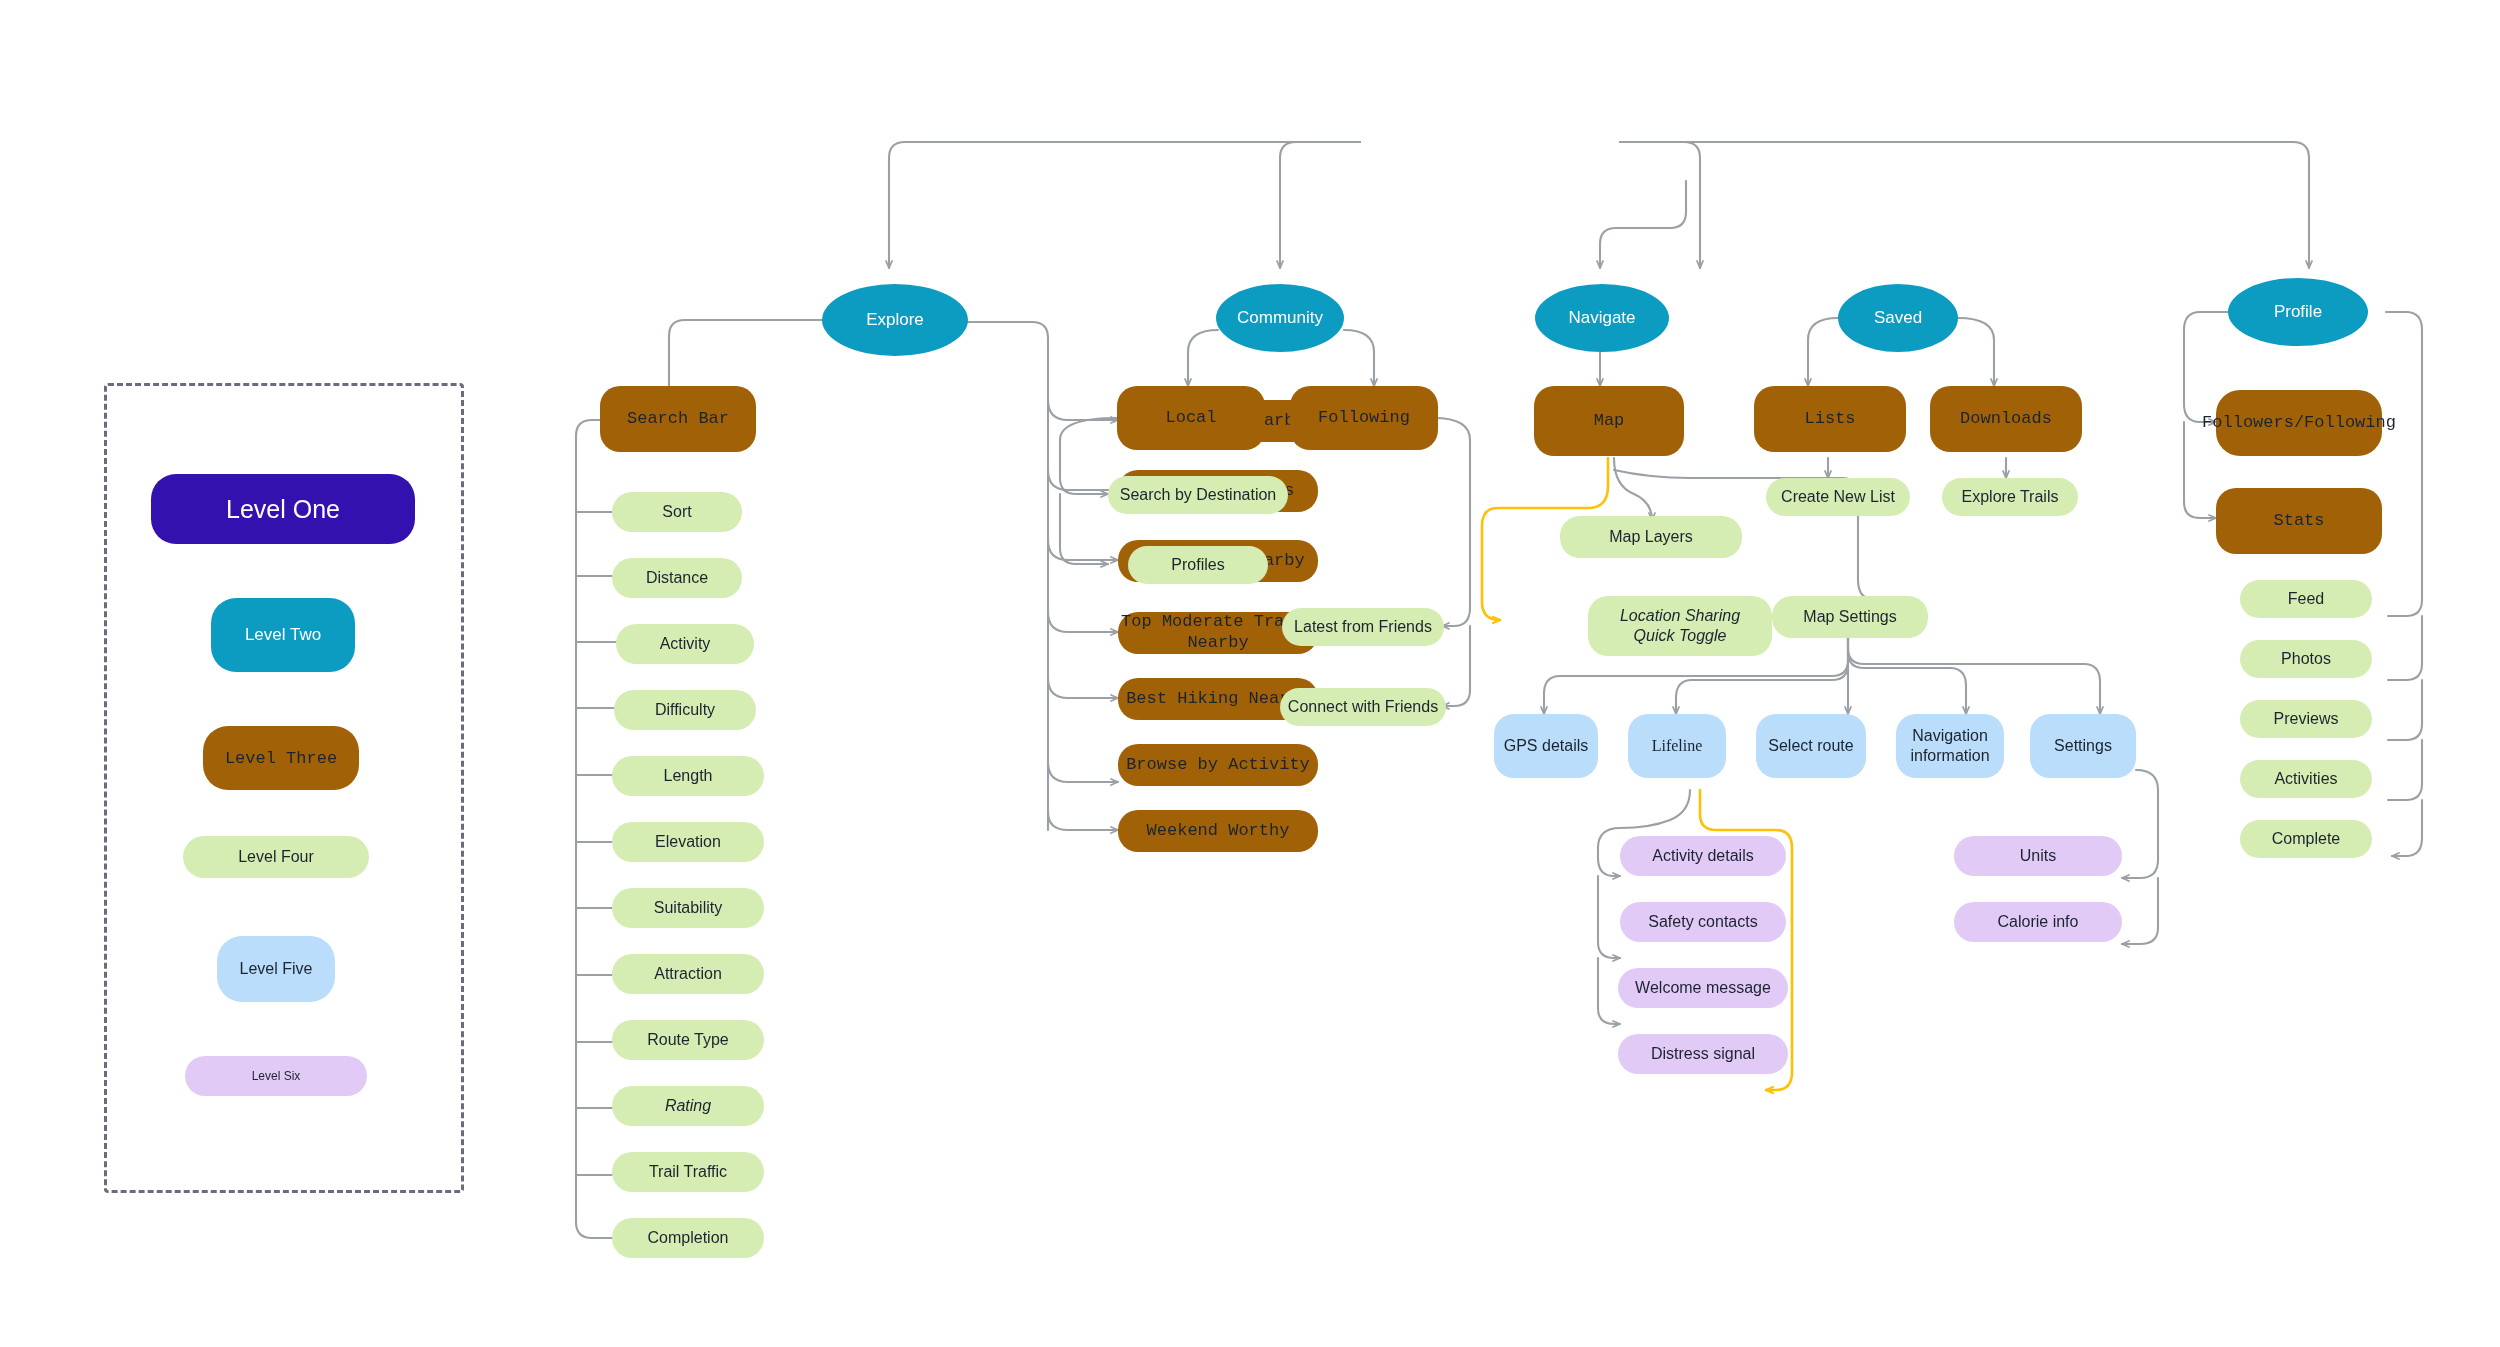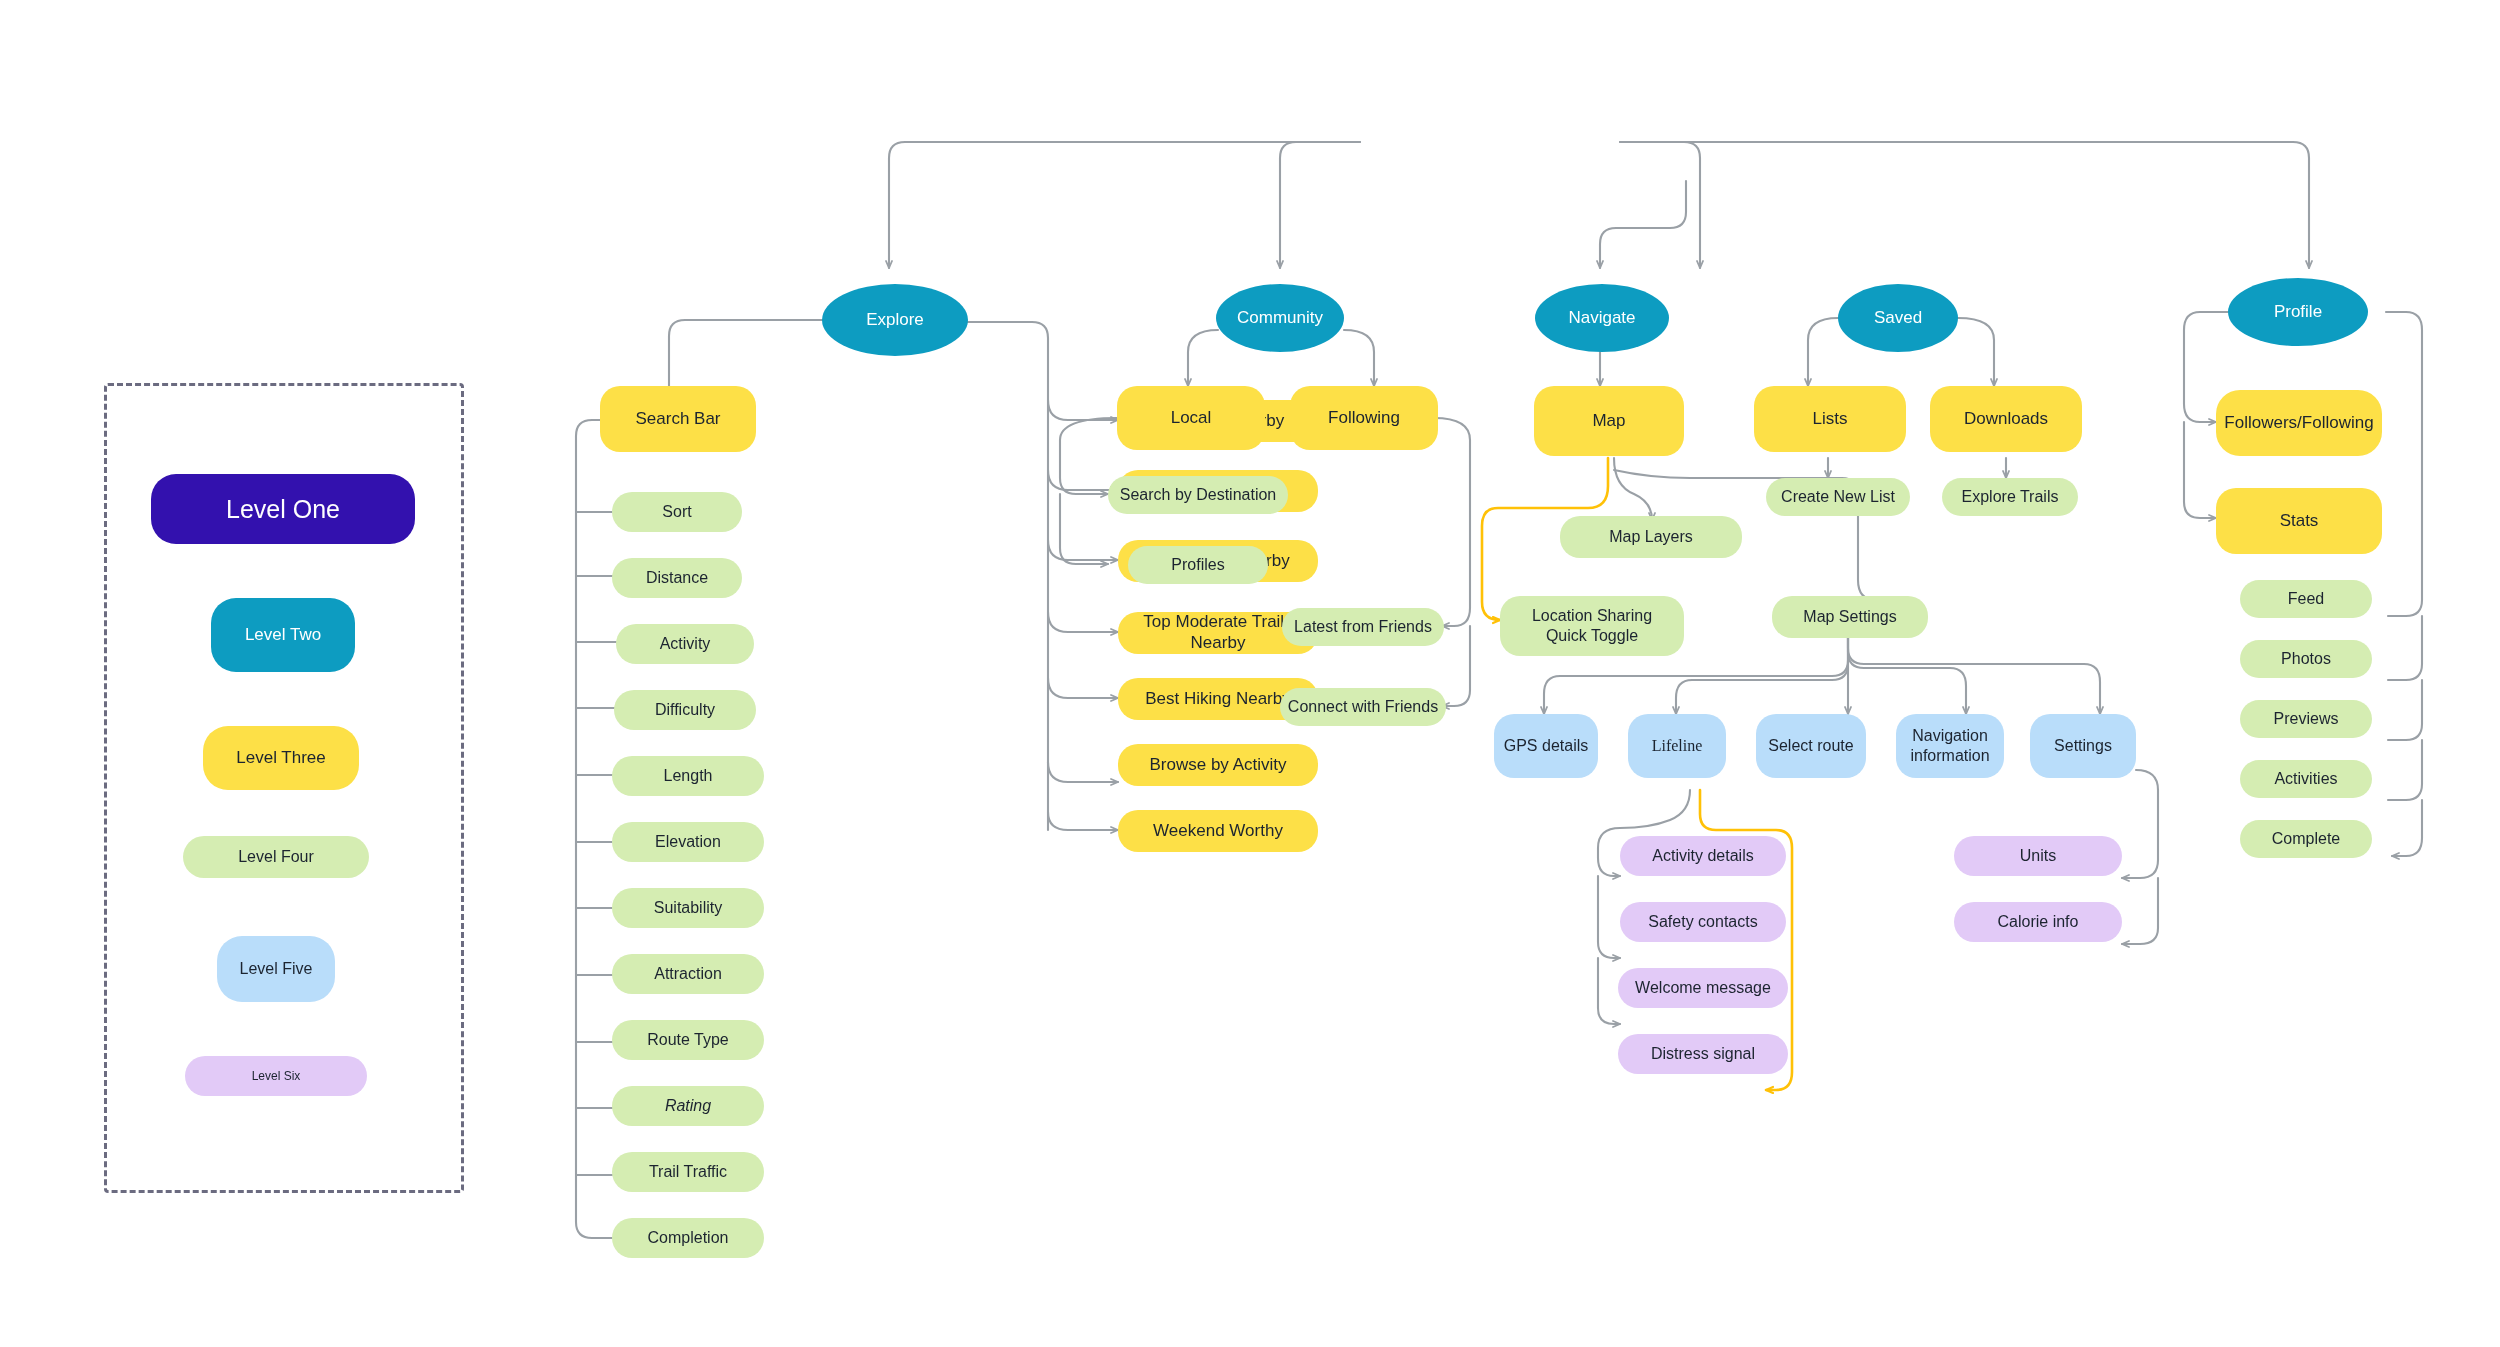--- a/index.html
+++ b/index.html
@@ -37,24 +37,25 @@
     border-radius:7px;
     font-size:25px;
   }
   .lvl2{
     background:#0d9cc1;
     color:#ffffff;
     border-radius:50%;
     font-size:17px;
   }
   .lvl3{
-    background:#fde047;
+    background:#a16207;
     color:#1c2430;
     border-radius:20px;
     font-size:17px;
+    font-family:Liberation Mono, monospace;
   }
   .lvl4{
     background:#d5edb2;
     color:#1c2430;
     border-radius:20px;
     font-size:16px;
   }
   .lvl5{
     background:#b9ddfa;
     color:#1c2430;
@@ -249,21 +250,21 @@
 
   <div class="node lvl3" style="left:1290px;top:386px;width:148px;height:64px;">Following</div>
   <div class="node lvl4" style="left:1282px;top:608px;width:162px;height:38px;">Latest from Friends</div>
   <div class="node lvl4" style="left:1280px;top:688px;width:166px;height:38px;">Connect with Friends</div>
 
   <div class="node lvl2" style="left:1535px;top:284px;width:134px;height:68px;">Navigate</div>
 
   <div class="node lvl3" style="left:1534px;top:386px;width:150px;height:70px;">Map</div>
 
   <div class="node lvl4" style="left:1560px;top:516px;width:182px;height:42px;">Map Layers</div>
-  <div class="node lvl4" style="left:1500px;top:596px;width:184px;height:60px;padding:0 20px;">Location Sharing Quick Toggle</div>
+  <div class="node lvl4" style="left:1588px;top:596px;width:184px;height:60px;padding:0 20px;font-style:italic;">Location Sharing Quick Toggle</div>
   <div class="node lvl4" style="left:1772px;top:596px;width:156px;height:42px;">Map Settings</div>
 
   <div class="node lvl5" style="left:1494px;top:714px;width:104px;height:64px;">GPS details</div>
   <div class="node lvl5" style="left:1628px;top:714px;width:98px;height:64px;font-family:Liberation Serif, serif;">Lifeline</div>
   <div class="node lvl5" style="left:1756px;top:714px;width:110px;height:64px;">Select route</div>
   <div class="node lvl5" style="left:1896px;top:714px;width:108px;height:64px;padding:0 6px;">Navigation information</div>
   <div class="node lvl5" style="left:2030px;top:714px;width:106px;height:64px;">Settings</div>
 
   <div class="node lvl6" style="left:1620px;top:836px;width:166px;height:40px;">Activity details</div>
   <div class="node lvl6" style="left:1620px;top:902px;width:166px;height:40px;">Safety contacts</div>

